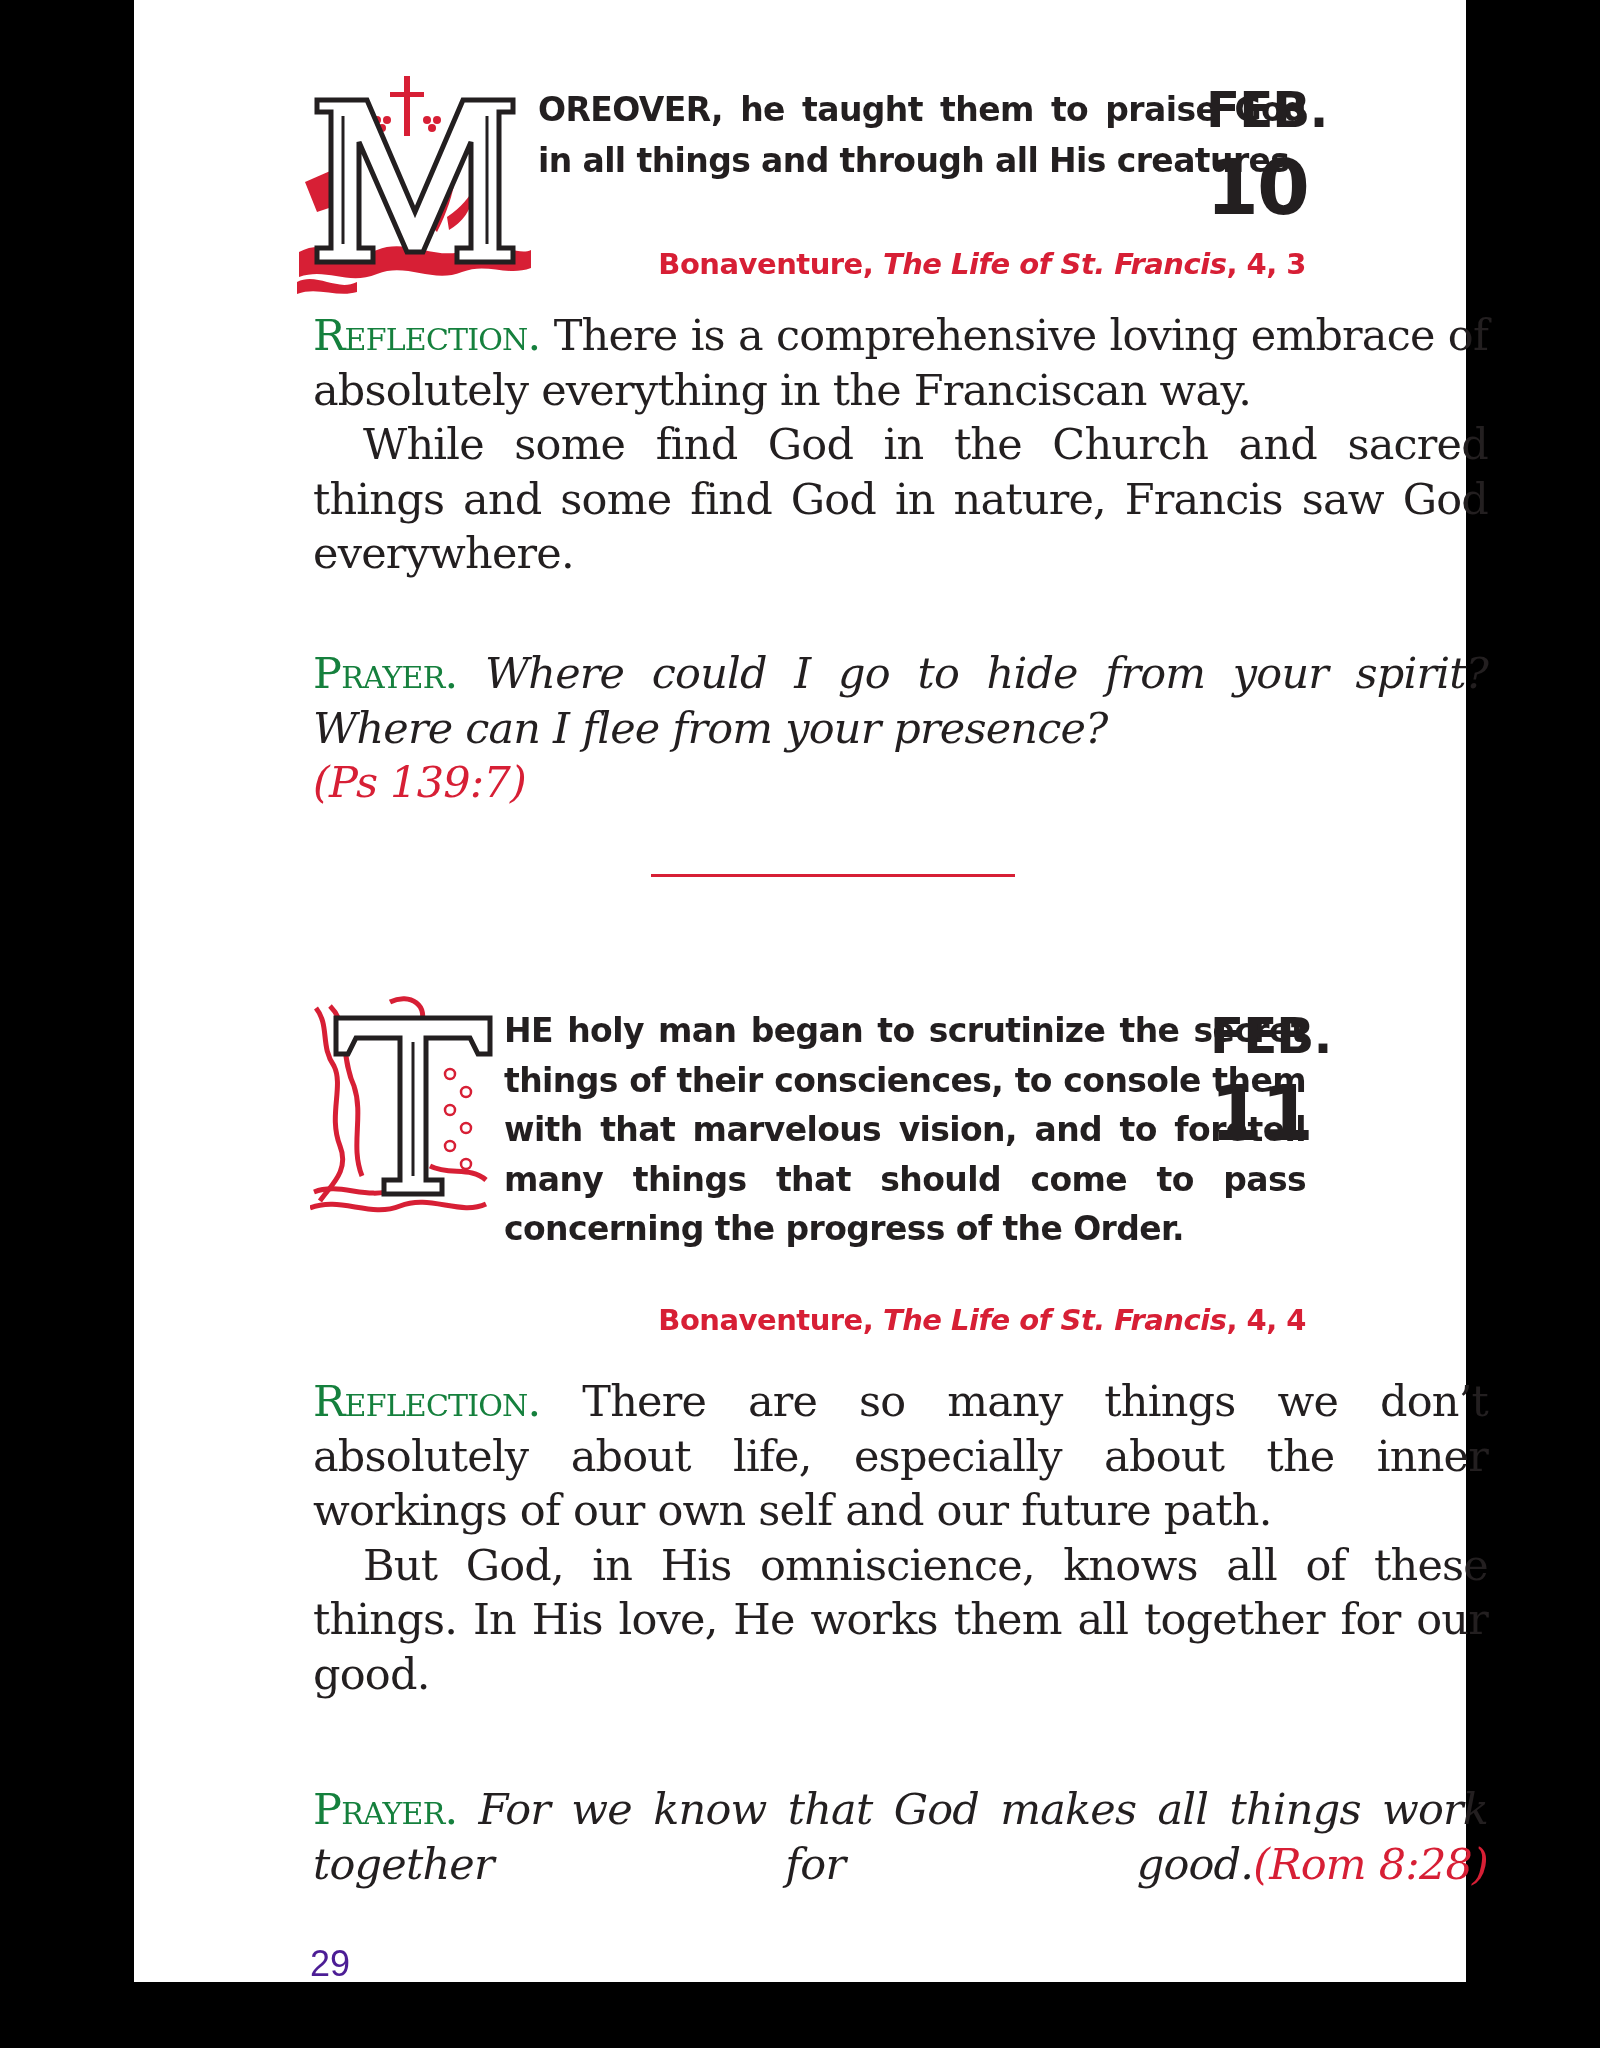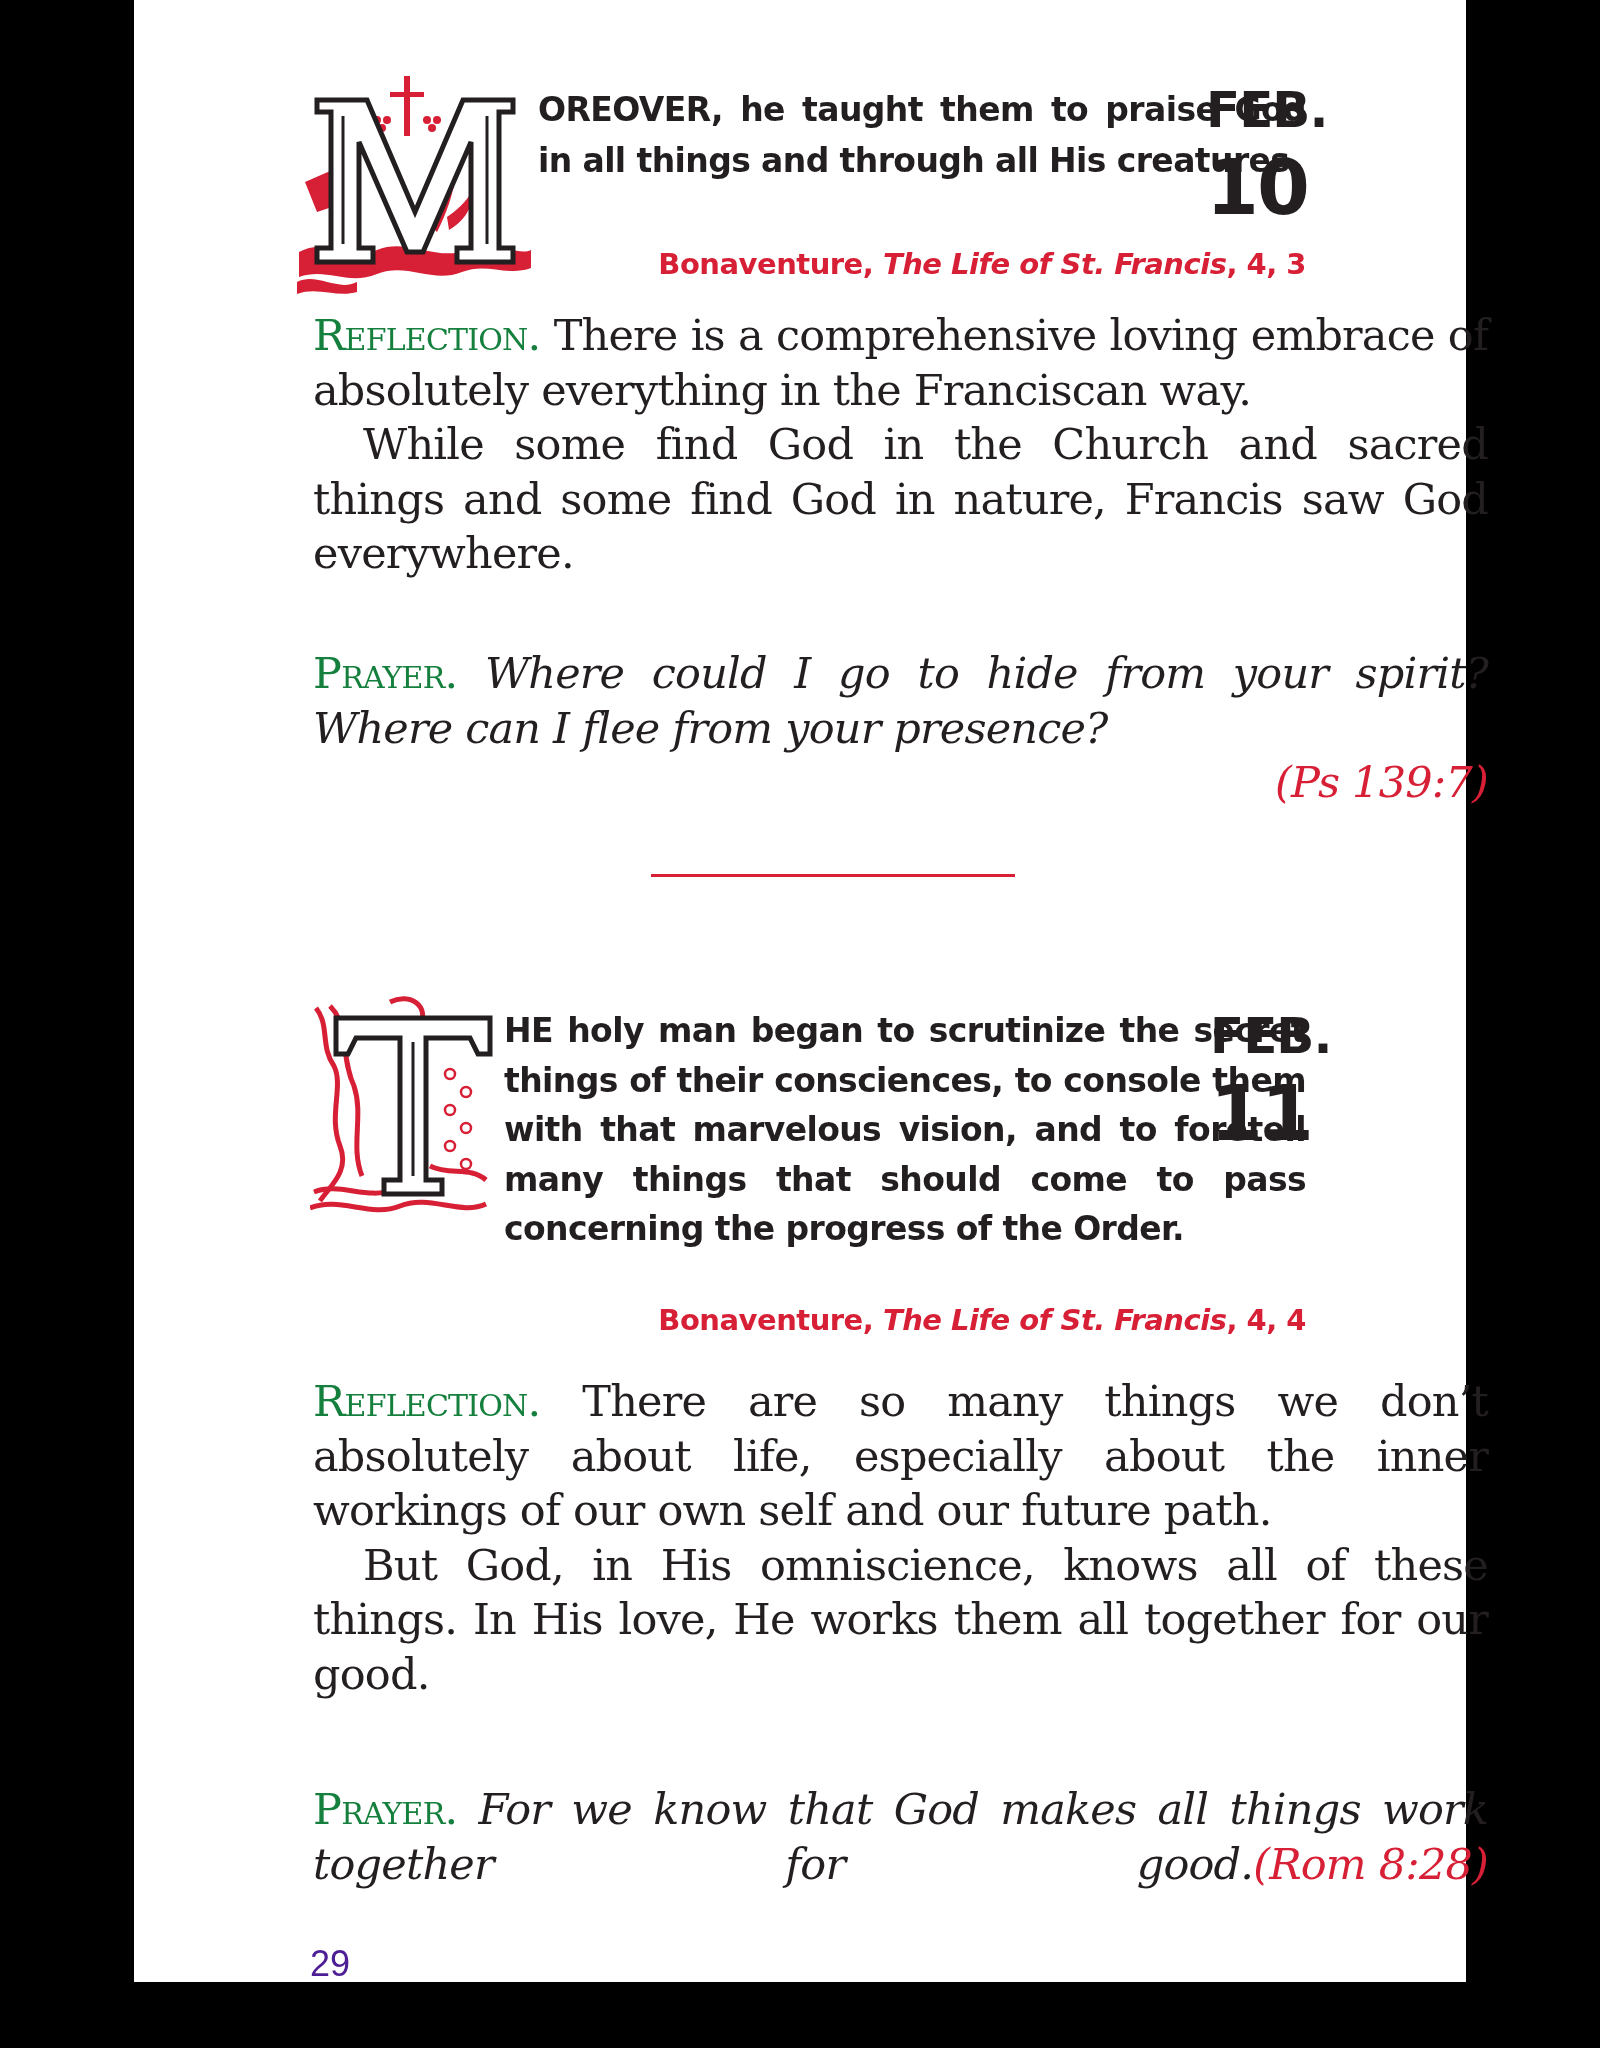--- a/index.html
+++ b/index.html
@@ -54,21 +54,21 @@
     letter-spacing: -0.8px;
   }
   .body-text p { margin: 0; }
   .body-text p.indent { text-indent: 50px; }
   .sc-label {
     color: #15803d;
     font-variant: small-caps;
   }
   .prayer { font-style: italic; }
   .ref { color: #d71f35; font-style: italic; }
-  .ref-right { display: block; text-align: right; }
+  .ref-right { display: block; }
   .rule {
     position: absolute; left: 517px; top: 874px; width: 364px; height: 3px;
     background: #d71f35;
   }
   .page-num {
     position: absolute; left: 176px; top: 1912px;
     font-family: "Liberation Sans", sans-serif;
     font-size: 36px; color: #4c1d95; margin-top: 31px;
   }
 </style>

